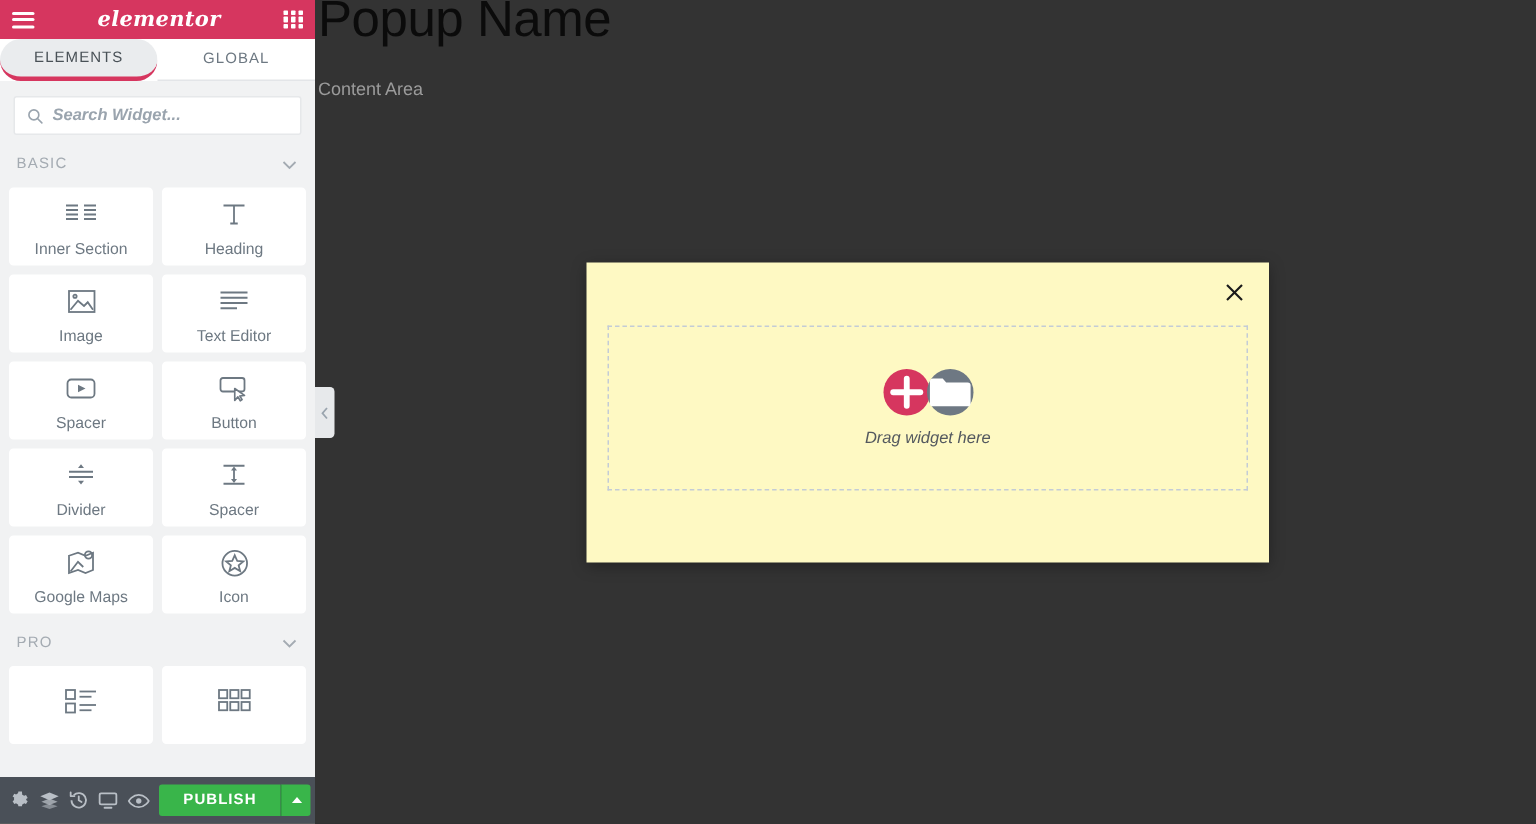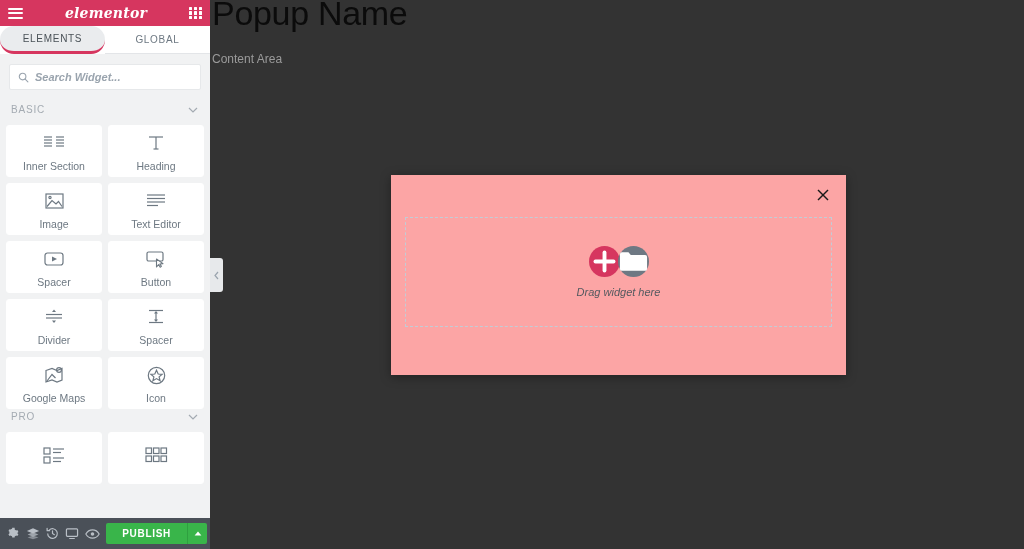--- a/index.html
+++ b/index.html
@@ -24,21 +24,21 @@
   }
   .canvas-subtitle {
     position: absolute; left: 212px; top: 52px;
     font-size: 12px; color: #9b9b9b; white-space: nowrap;
   }
 
   
   .popup {
     position: absolute; left: 391px; top: 175px;
     width: 455px; height: 200px;
-    background: #fca5a5;
+    background: #fef9c3;
     box-shadow: 0 2px 10px rgba(0,0,0,.35);
   }
   .popup-close {
     position: absolute; right: 14px; top: 11px;
     width: 18px; height: 18px;
     display: flex; align-items: center; justify-content: center;
     color: #1a1a1a; cursor: pointer;
   }
   .popup-close svg { width: 12px; height: 12px; display: block; }
   .dropzone {
@@ -385,21 +385,21 @@
           <span class="widget-icon">
             <svg width="21" height="21" viewBox="0 0 21 21" stroke="currentColor" stroke-width="1.2" fill="none">
               <circle cx="10.5" cy="10.5" r="8.2"></circle>
               <polygon points="10.5,5.2 12.2,9 16.2,9.3 13.1,11.9 14.1,15.8 10.5,13.6 6.9,15.8 7.9,11.9 4.8,9.3 8.8,9"></polygon>
             </svg>
           </span>
           <span class="widget-name">Icon</span>
         </div>
       </div>
 
-      <div class="cat-header" style="padding-top:2px;">
+      <div class="cat-header" style="padding-top:14px;">
         <span class="cat-title">PRO</span>
         <span class="chev">
           <svg width="10" height="6" viewBox="0 0 10 6" fill="none" stroke="currentColor" stroke-width="1.2">
             <polyline points="1,1 5,5 9,1"></polyline>
           </svg>
         </span>
       </div>
 
       <div class="widget-grid">
         <div class="widget-card">

